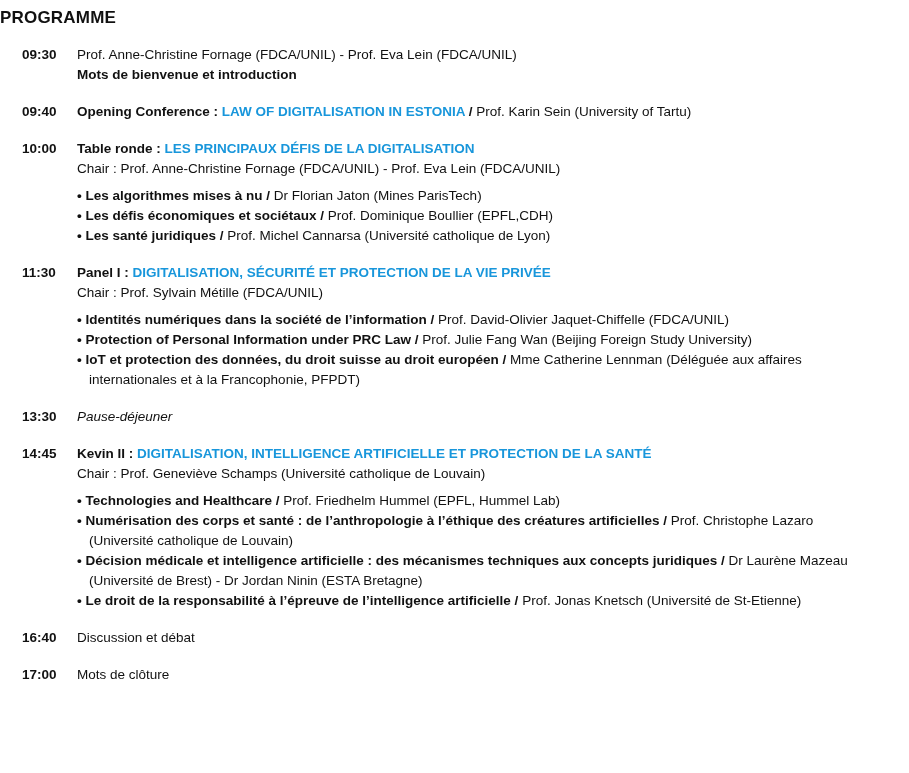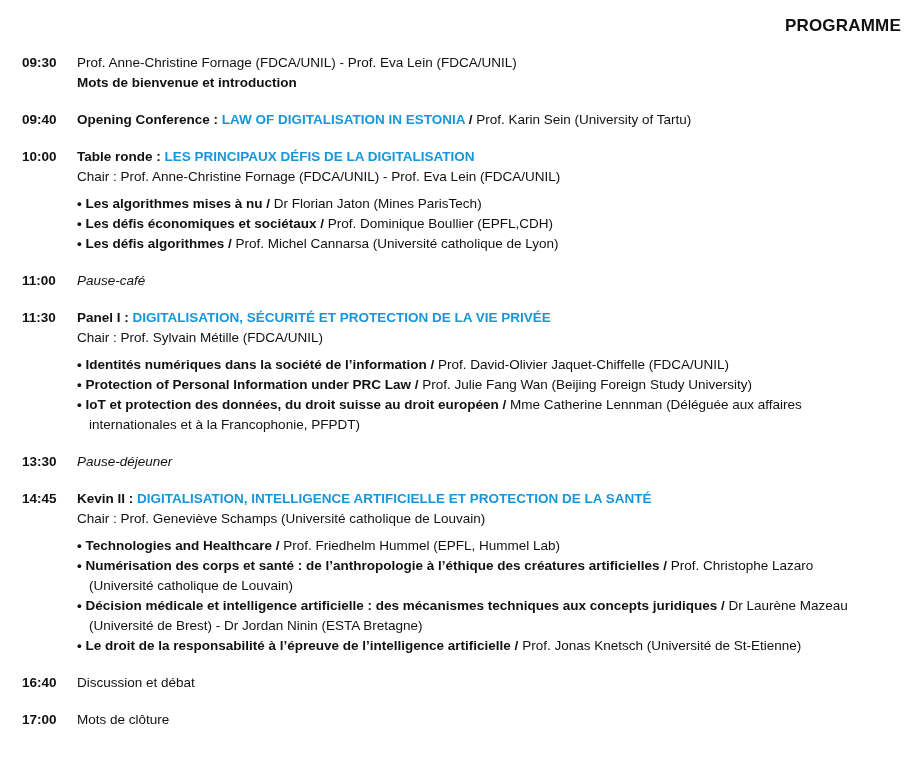--- a/index.html
+++ b/index.html
@@ -8,22 +8,22 @@
   body {
     width: 909px; height: 773px;
     background: #ffffff;
     color: var(--ink);
     font-family: "Liberation Sans", sans-serif;
     font-size: 13.5px;
     overflow: hidden;
   }
   .page { width: 909px; height: 773px; padding-top: 8px; }
   .doc-title {
-    margin: 8px;
-    text-align: right;
+    margin: 0;
+    text-align: left;
     font-size: 17px;
     font-weight: 700;
     line-height: 20px;
     letter-spacing: 0.2px;
   }
   .session {
     display: flex;
     align-items: flex-start;
     margin-top: 17px;
     padding-left: 22px;
@@ -72,28 +72,22 @@
         </div>
       </div>
       <div class="session">
         <div class="session-time">10:00</div>
         <div class="session-content">
           <div class="line"><span class="seg-bold">Table ronde : </span><span class="seg-bold seg-accent">LES PRINCIPAUX DÉFIS DE LA DIGITALISATION</span></div>
           <div class="line">Chair : Prof. Anne-Christine Fornage (FDCA/UNIL) - Prof. Eva Lein (FDCA/UNIL)</div>
           <ul class="bullets">
             <li><span class="bullet-glyph">• </span><span class="seg-bold">Les algorithmes mises à nu / </span><span>Dr Florian Jaton (Mines ParisTech)</span></li>
             <li><span class="bullet-glyph">• </span><span class="seg-bold">Les défis économiques et sociétaux / </span><span>Prof. Dominique Boullier (EPFL,CDH)</span></li>
-            <li><span class="bullet-glyph">• </span><span class="seg-bold">Les défis algorithmes / </span><span>Prof. Michel Cannarsa (Université catholique de Lyon)</span></li>
+            <li><span class="bullet-glyph">• </span><span class="seg-bold">Les santé juridiques / </span><span>Prof. Michel Cannarsa (Université catholique de Lyon)</span></li>
           </ul>
-        </div>
-      </div>
-      <div class="session">
-        <div class="session-time">11:00</div>
-        <div class="session-content">
-          <div class="line"><span class="seg-italic">Pause-café</span></div>
         </div>
       </div>
       <div class="session">
         <div class="session-time">11:30</div>
         <div class="session-content">
           <div class="line"><span class="seg-bold">Panel I : </span><span class="seg-bold seg-accent">DIGITALISATION, SÉCURITÉ ET PROTECTION DE LA VIE PRIVÉE</span></div>
           <div class="line">Chair : Prof. Sylvain Métille (FDCA/UNIL)</div>
           <ul class="bullets">
             <li><span class="bullet-glyph">• </span><span class="seg-bold">Identités numériques dans la société de l’information / </span><span>Prof. David-Olivier Jaquet-Chiffelle (FDCA/UNIL)</span></li>
             <li><span class="bullet-glyph">• </span><span class="seg-bold">Protection of Personal Information under PRC Law / </span><span>Prof. Julie Fang Wan (Beijing Foreign Study University)</span></li>

